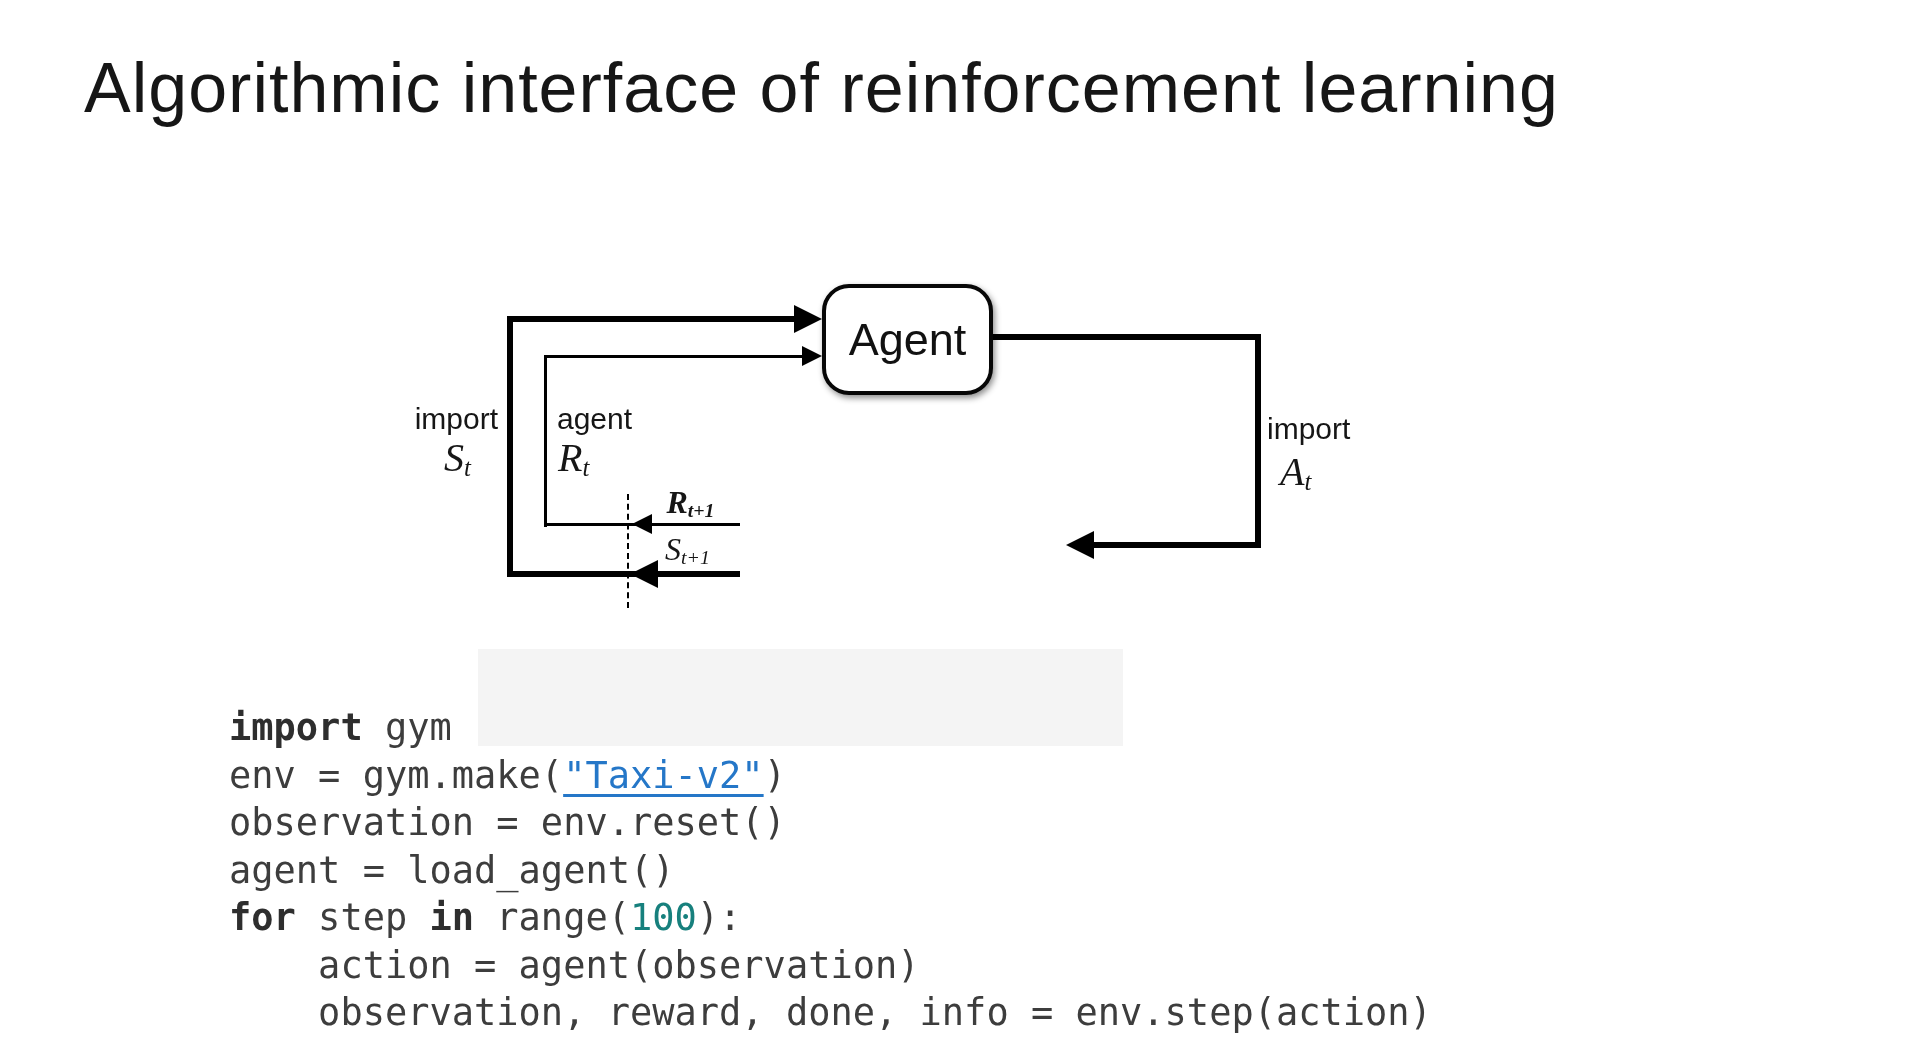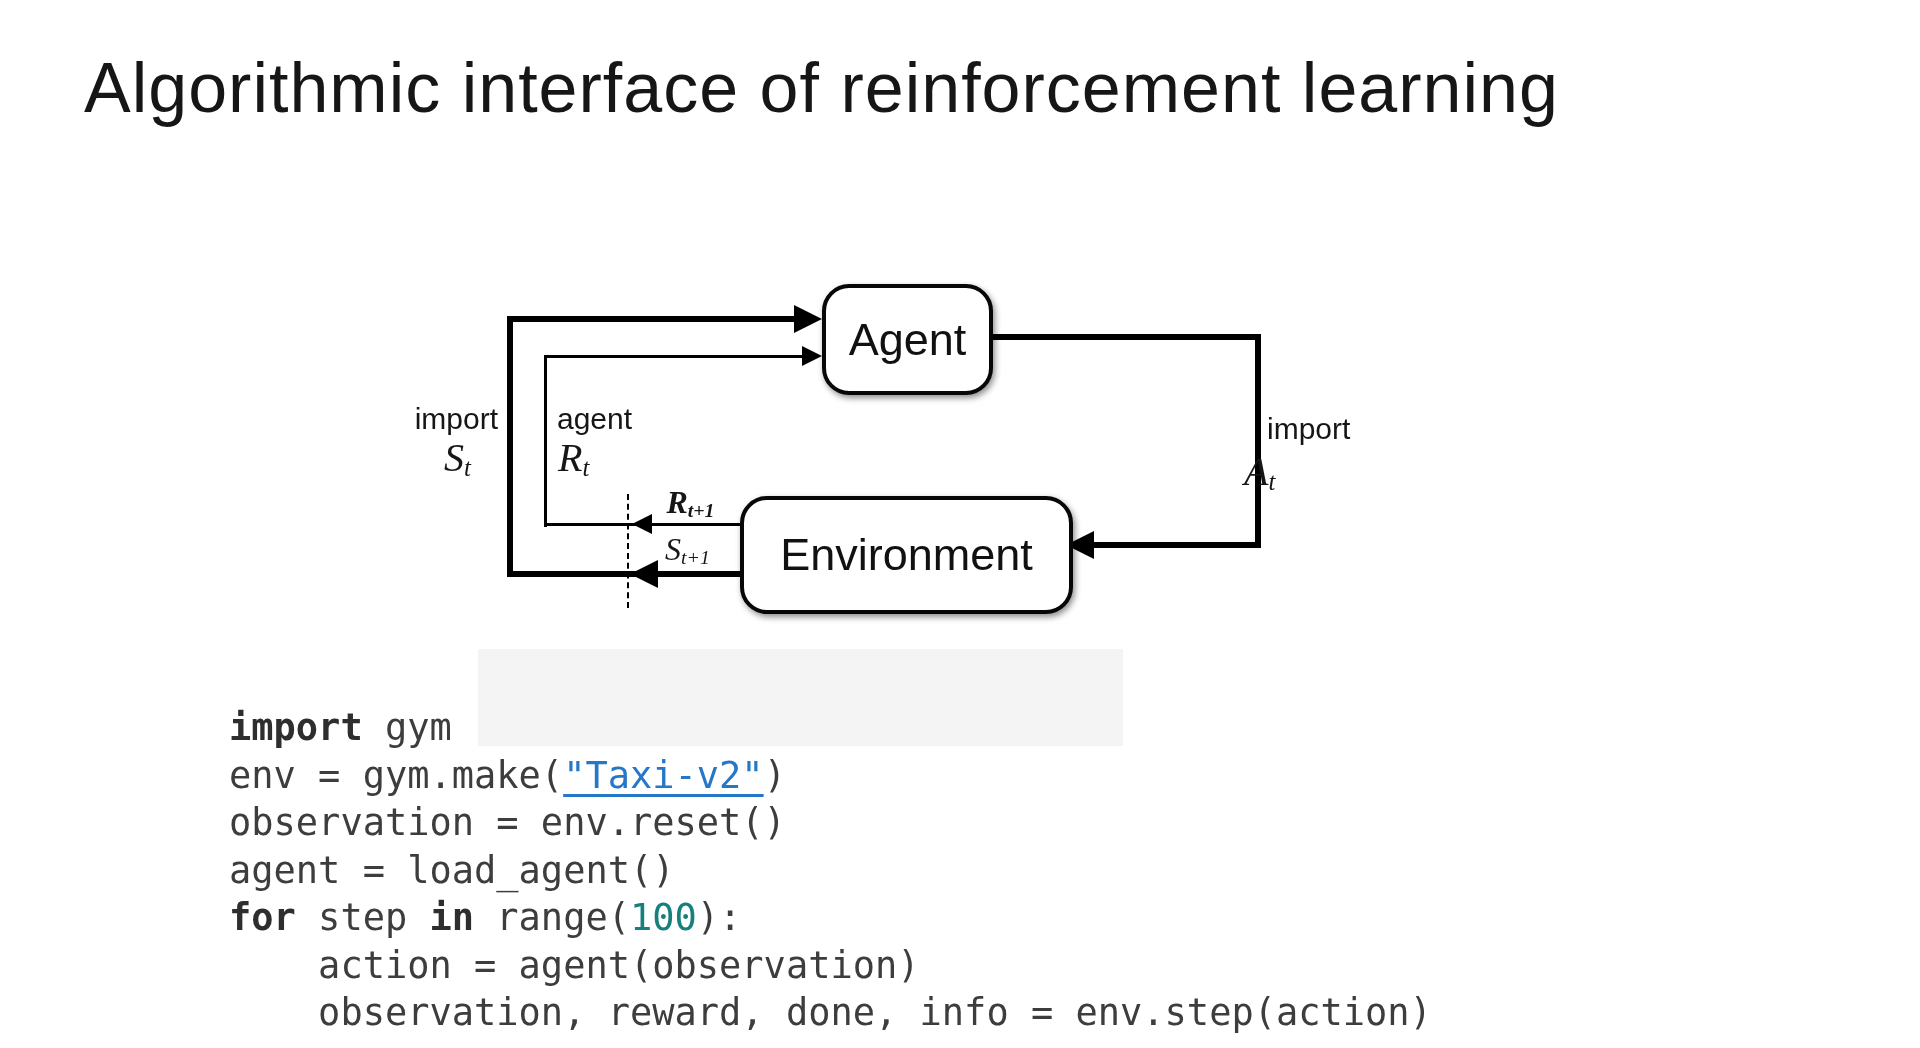--- a/index.html
+++ b/index.html
@@ -36,21 +36,21 @@
   .math { position:absolute; font-family:"Liberation Serif", serif; font-style:italic; color:#161616; }
   .math .sub { font-size:62%; vertical-align:-0.22em; }
   .math.big { font-size:40px; }
   .math.mid { font-size:32px; text-align:center; }
 
   .lbl-state  { left:390px; top:402px; width:108px; text-align:right; }
   .sym-state  { left:444px; top:434px; }
   .lbl-reward { left:557px; top:402px; }
   .sym-reward { left:558px; top:434px; }
   .lbl-action { left:1267px; top:412px; }
-  .sym-action { left:1244px; top:448px; }
+  .sym-action { left:1280px; top:448px; }
   .sym-nextr  { left:648px; top:484px; width:85px;font-weight:bold; }
   .sym-nexts  { left:645px; top:531px; width:85px; }
 
   
   .code-highlight { position:absolute; left:478px; top:649px; width:645px; height:97px; background:#f4f4f4; }
   .code {
     position:absolute; left:213px; top:688px; margin:16px;
     font-family:"DejaVu Sans Mono", "Liberation Mono", monospace;
     font-size:37px; line-height:47.5px; color:#3d3d3d; white-space:pre;
   }
@@ -83,23 +83,20 @@
     <div class="ln" style="left:985px; top:334px; width:276px; height:6px;"></div>
     <div class="ln" style="left:1255px; top:334px; width:6px; height:214px;"></div>
     <div class="ln" style="left:1085px; top:542px; width:176px; height:6px;"></div>
     <div class="head l-big" style="left:1066px; top:531px;"></div>
 
     <div class="dashed-line"></div>
 
     <div class="node agent">
       <span>Agent</span>
     </div>
-    <div class="node env">
-      <span>Environment</span>
-    </div>
 
     <div class="dlabel lbl-state">import</div>
     <div class="math big sym-state"><span class="base">S</span><span class="sub">t</span></div>
 
     <div class="dlabel lbl-reward">agent</div>
     <div class="math big sym-reward"><span class="base">R</span><span class="sub">t</span></div>
 
     <div class="dlabel lbl-action">import</div>
     <div class="math big sym-action"><span class="base">A</span><span class="sub">t</span></div>
 

